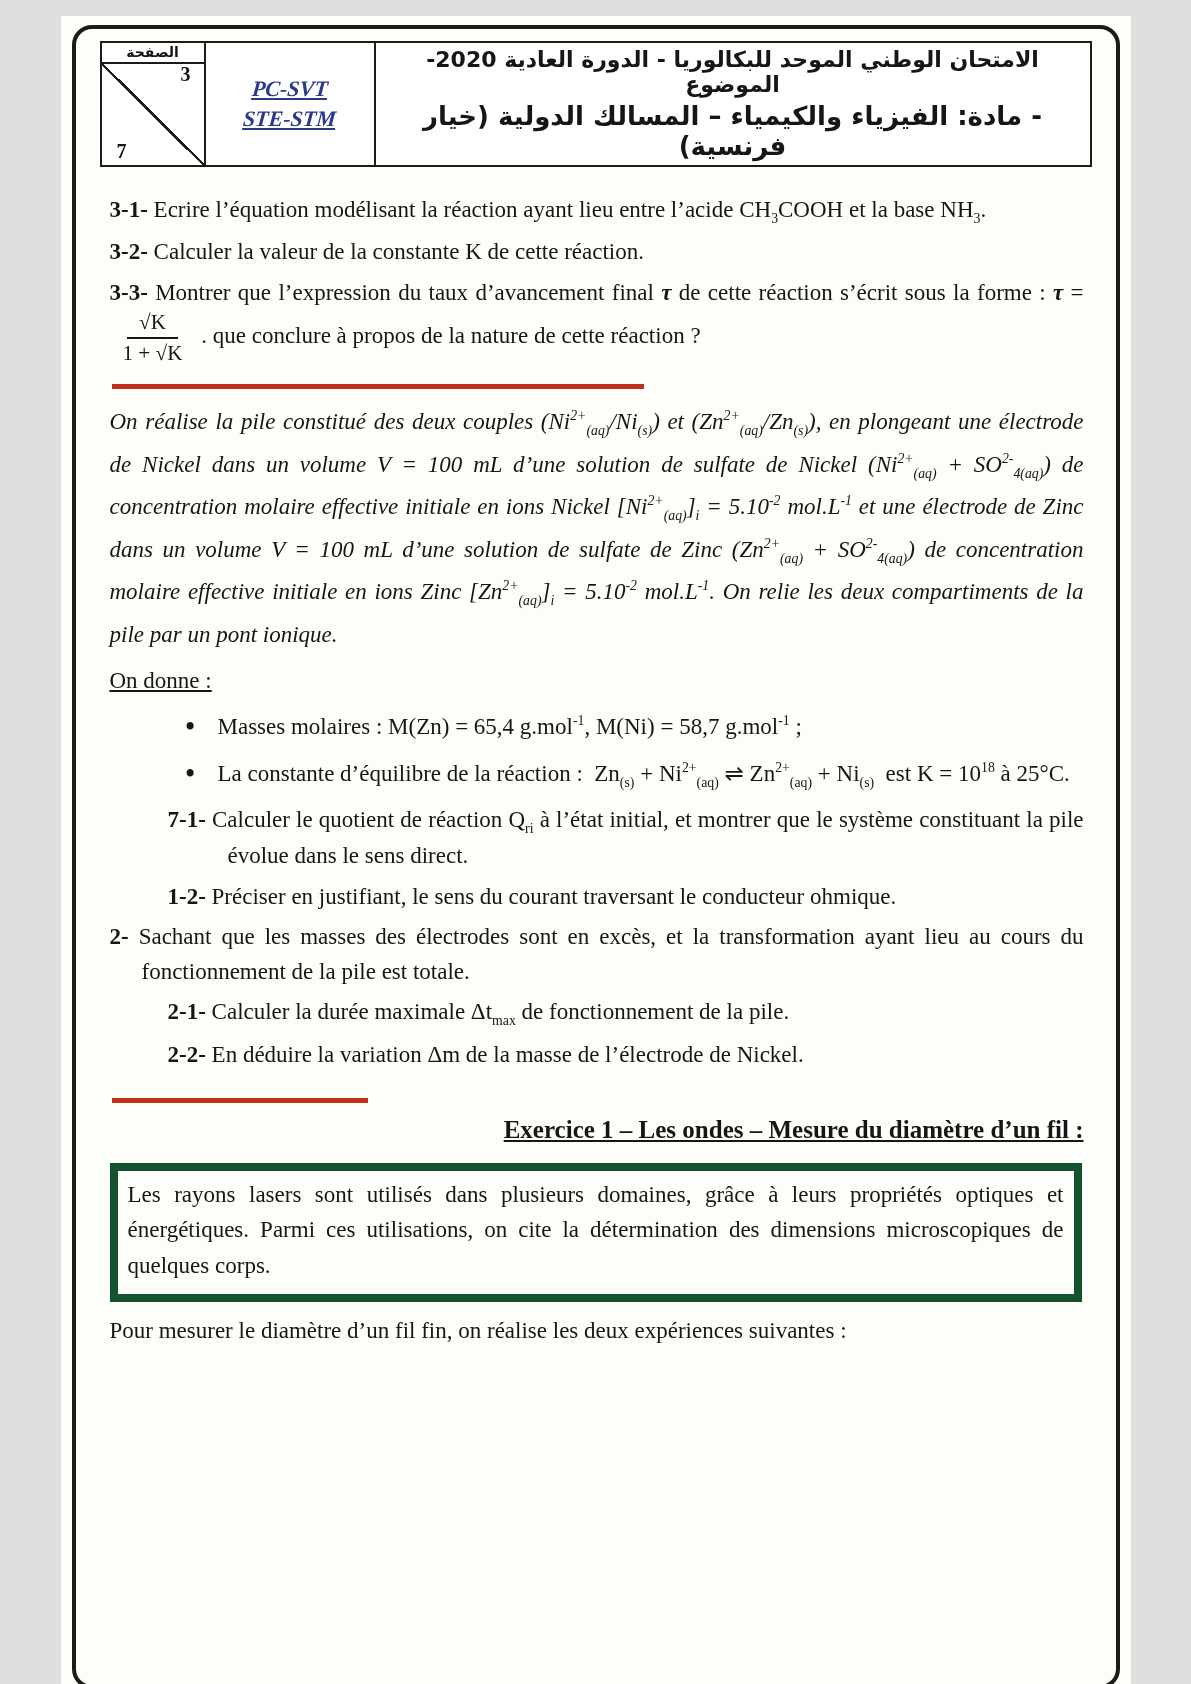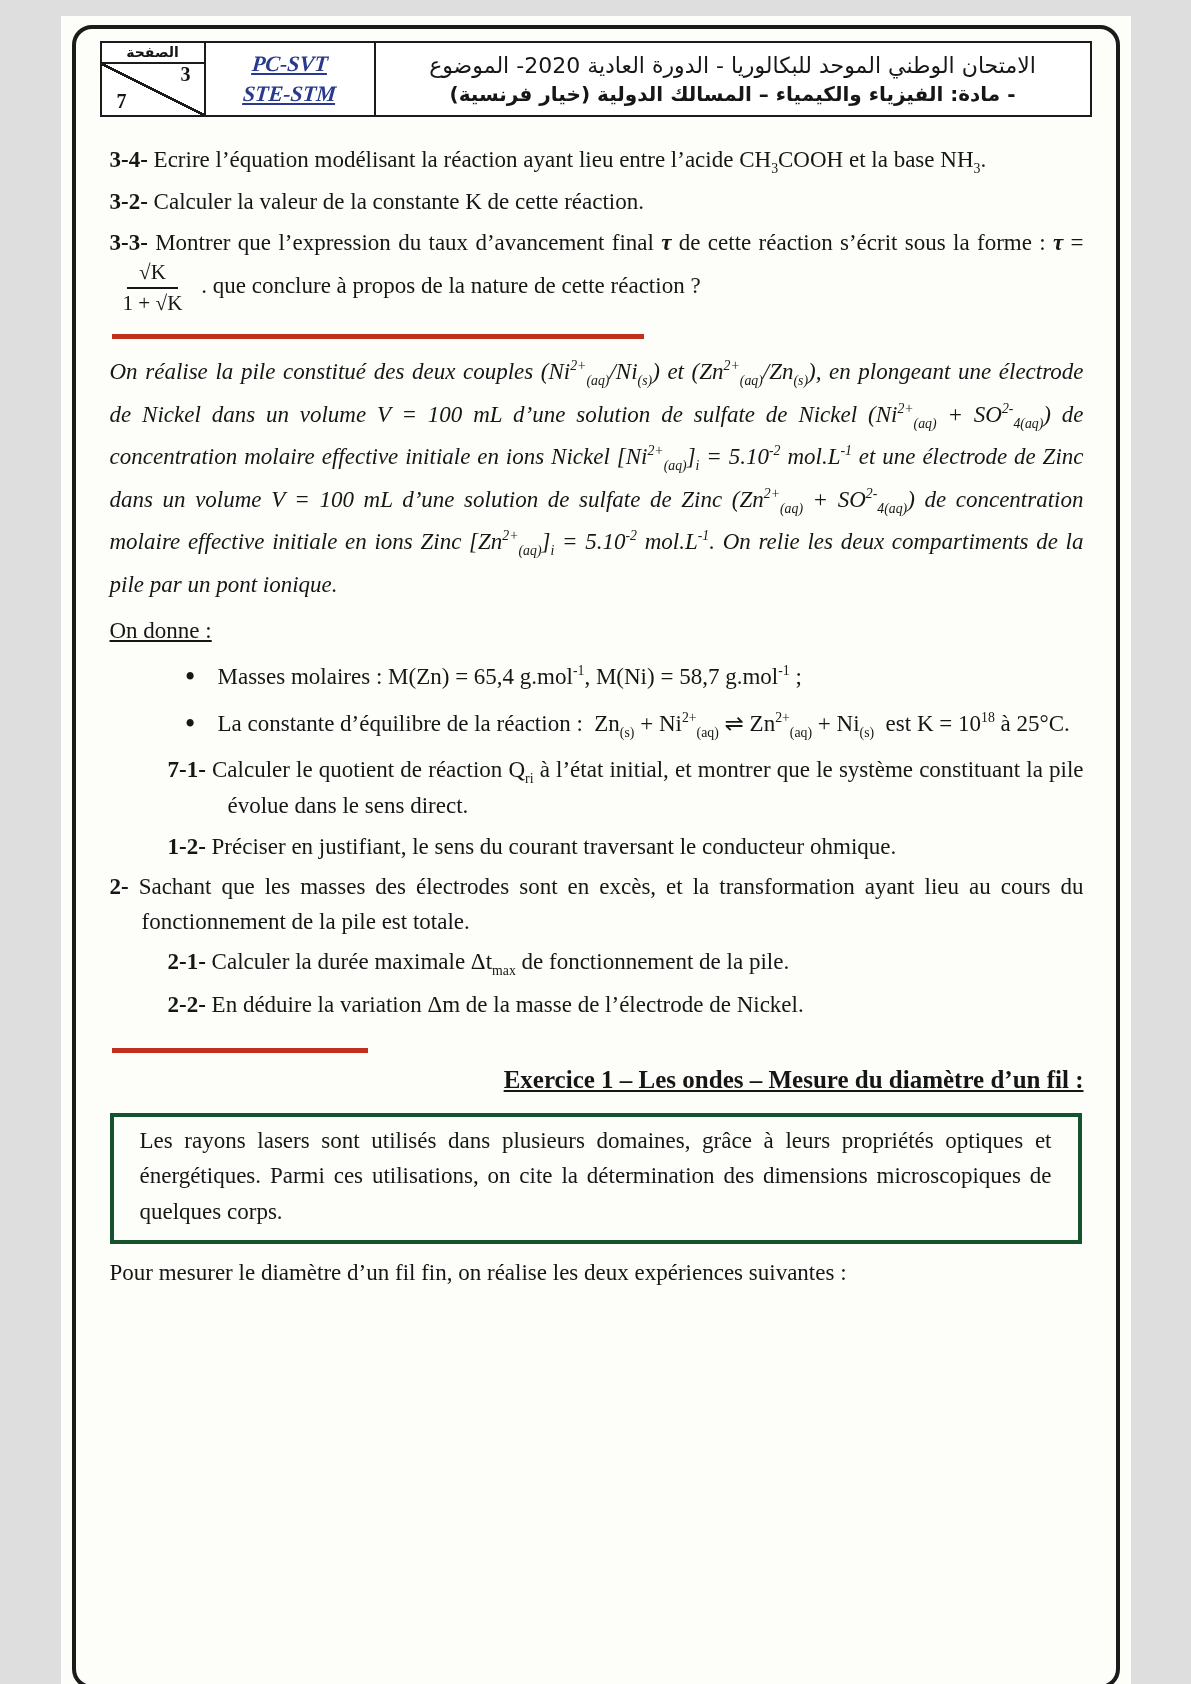--- a/index.html
+++ b/index.html
@@ -44,22 +44,22 @@
   }
   .stream-line{
     color:var(--stream_blue); font-weight:bold; font-style:italic; font-size:22px;
     text-decoration:underline; transform:skewX(-5deg);
   }
   .hd-title{
     flex:1; display:flex; flex-direction:column; justify-content:center; gap:4px;
     padding:4px 12px; text-align:center;
     font-family:"DejaVu Sans","Liberation Sans",sans-serif;
   }
-  .title-l1{ font-weight:normal; font-size:22px; }
-  .title-l2{ font-weight:bold; font-size:20px; }
+  .title-l1{ font-weight:bold; font-size:22px; }
+  .title-l2{ font-weight:bold; font-size:26px; }
   
   .bodytext{ padding:10px 10px 0 12px; font-size:23px; line-height:1.5; }
   .q{ text-align:justify; margin:6px 0; }
   sup{ font-size:0.6em; }
   sub{ font-size:0.6em; }
   .hang1{ padding-left:12px; text-indent:-12px; }
   .hangA{ padding-left:32px; text-indent:-32px; }
   .hangB{ padding-left:118px; text-indent:-60px; }
   .frac{
     display:inline-flex; flex-direction:column; align-items:center;
@@ -71,21 +71,21 @@
   .red-sep.short{ width:256px; margin:26px 0 8px 2px; }
   .pile{ line-height:1.85; margin-top:4px;font-style:italic; }
   .ondonne{ text-decoration:underline; margin:8px 0 6px; }
   .givens{ list-style:none; margin:2px 0 8px; padding:0 0 0 74px; }
   .givens li{ position:relative; padding-left:34px; margin:9px 0; line-height:1.65; text-align:justify; }
   .givens li::before{ content:"•"; position:absolute; left:2px; top:-3px; font-size:1.15em; font-weight:bold; }
   .eq-arrow{ font-family:"DejaVu Sans",sans-serif; }
   .scrf{ font-family:"DejaVu Serif",serif; font-style:italic; font-weight:bold; }
   .ex-heading{ font-size:25px; font-weight:bold; text-decoration:underline; margin:6px 0 14px;text-align:right; }
   .intro-box{
-    border:4px solid #14532d; padding:6px 26px 10px;
+    border:8px solid #14532d; padding:6px 10px 10px;
     text-align:justify; line-height:1.55; margin:2px 2px 12px 0;
   }
 </style>
 </head>
 <body>
 
 <div class="page">
   <div class="frame">
 
     <header class="hdr">
@@ -101,21 +101,21 @@
         <div class="stream-line">STE-STM</div>
       </div>
       <div class="hd-title" dir="rtl">
         <div class="title-l1">الامتحان الوطني الموحد للبكالوريا - الدورة العادية 2020- الموضوع</div>
         <div class="title-l2">- مادة: الفيزياء والكيمياء –  المسالك الدولية (خيار فرنسية)</div>
       </div>
     </header>
 
     <main class="bodytext">
 
-      <p class="q hang1"><b>3-4-</b> Ecrire l’équation modélisant la réaction ayant lieu entre l’acide CH<sub>3</sub>COOH et la base NH<sub>3</sub>.</p>
+      <p class="q hang1"><b>3-1-</b> Ecrire l’équation modélisant la réaction ayant lieu entre l’acide CH<sub>3</sub>COOH et la base NH<sub>3</sub>.</p>
       <p class="q"><b>3-2-</b> Calculer la valeur de la constante K de cette réaction.</p>
 
       <p class="q">
         <span><b>3-3-</b> Montrer que l’expression du taux d’avancement final <b><i>τ</i></b> de cette réaction s’écrit sous la forme : <b><i>τ</i></b> =</span><span class="frac">
             <span class="num">√K</span>
             <span class="den">1 + √K</span>
           </span><span> . que conclure à propos de la nature de cette réaction ?</span>
       </p>
 
       <div class="red-sep"></div>

